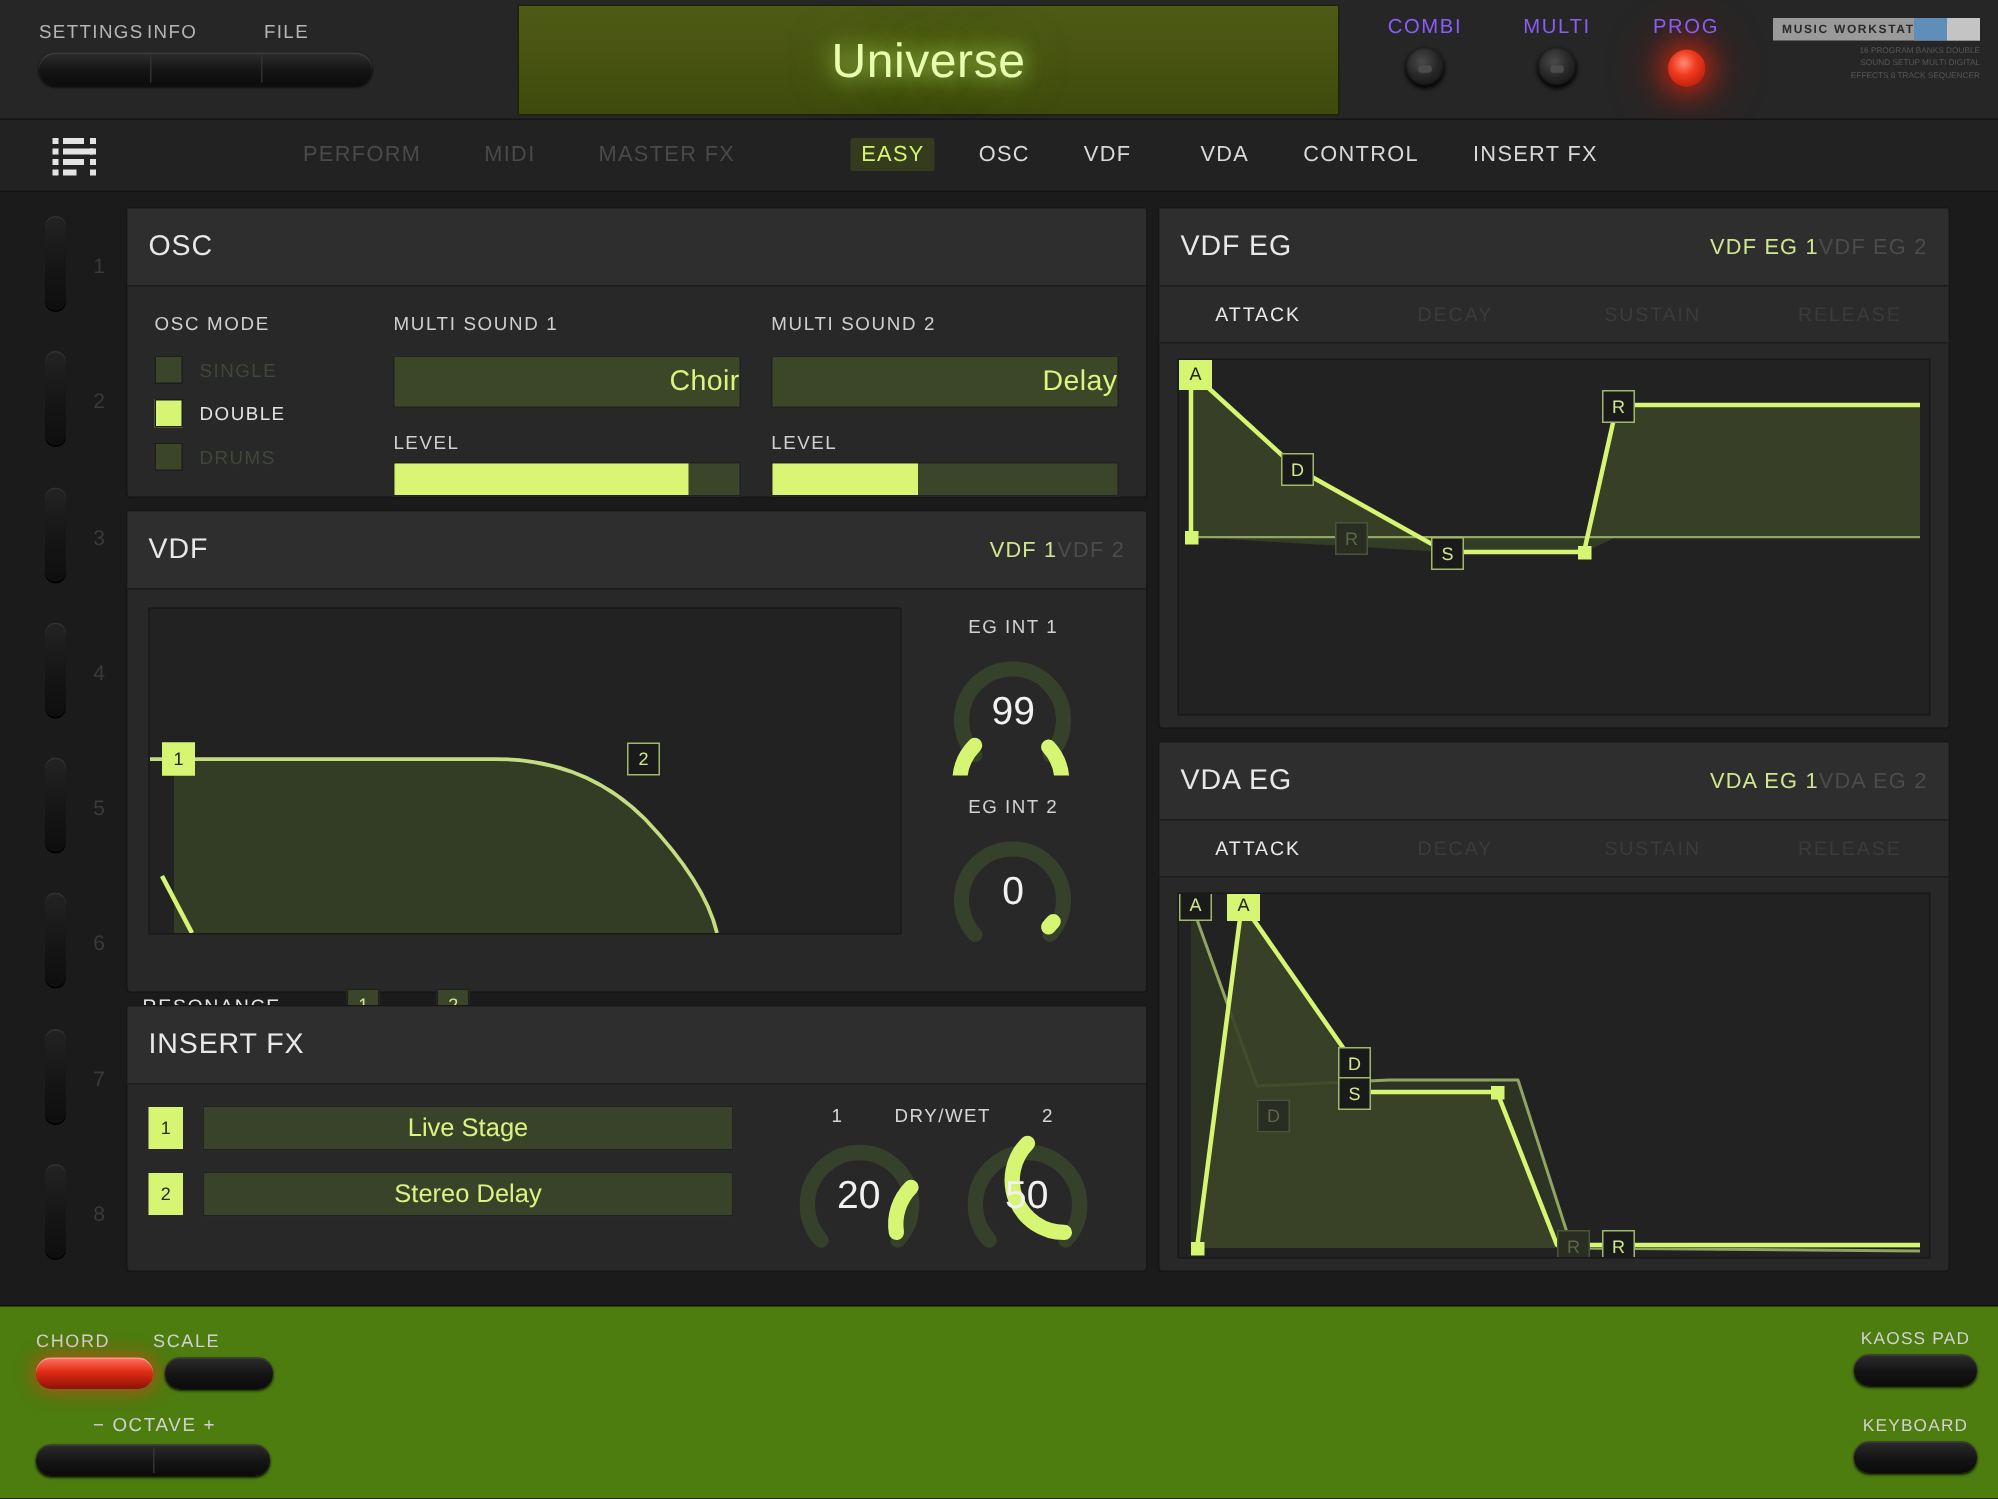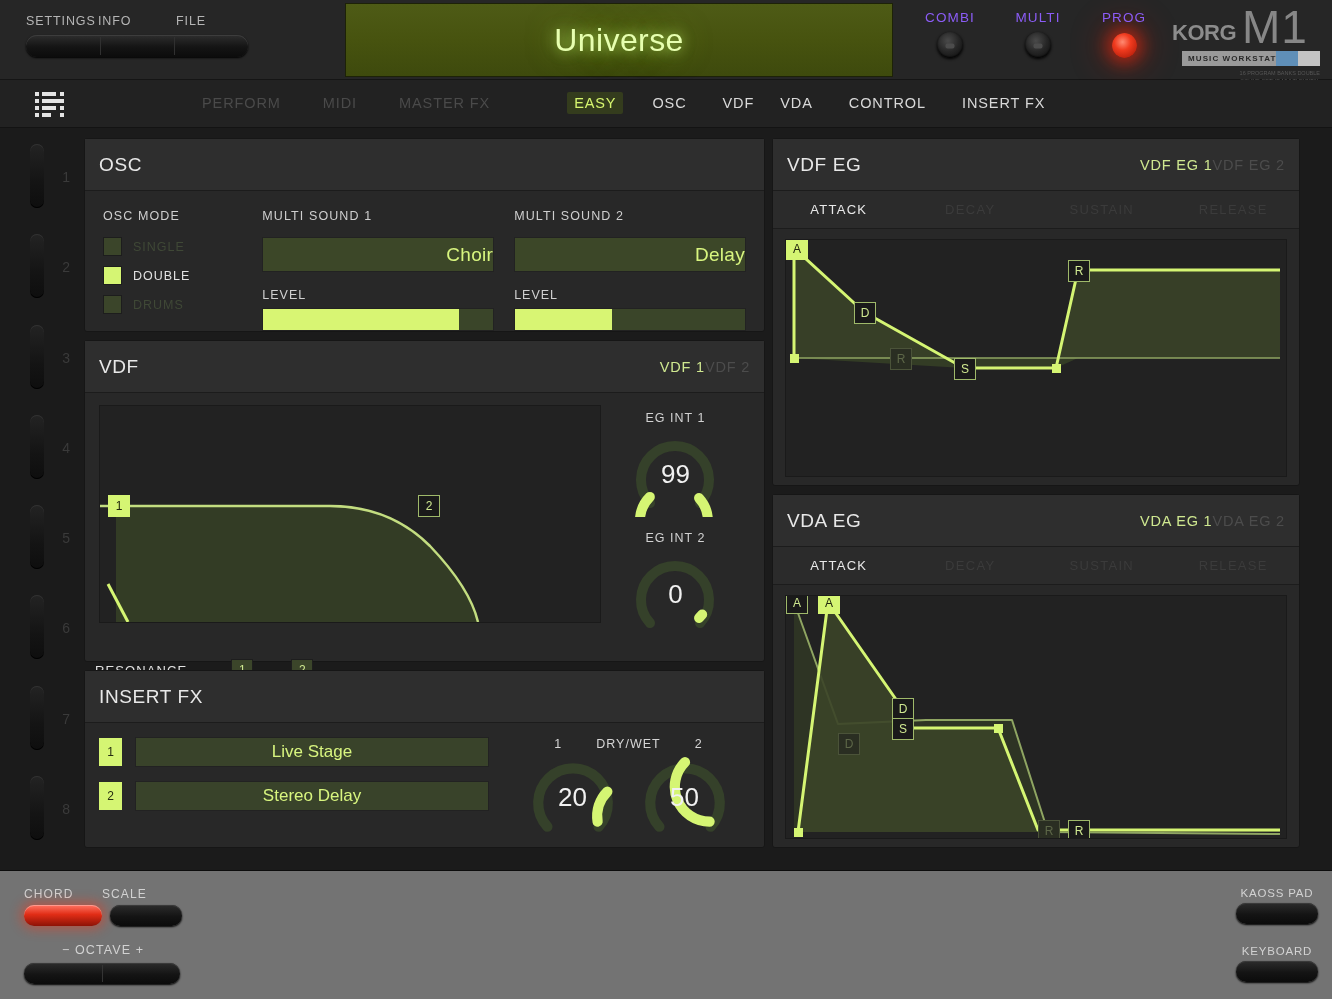--- a/index.html
+++ b/index.html
@@ -277,21 +277,21 @@
     position: relative; margin: 10px 12px 0 12px;
     background: #222; border: 1px solid #1a1a1a; overflow: hidden;
   }
   #vdfeg-graph { height: 238px; }
   #vdaeg-graph { height: 244px; }
 
   
   .kbbar {
     position: absolute; left: 0; top: 870px;
     width: 1332px; height: 129px;
-    background: #737373; border-top: 1px solid #0c0c0c;
+    background: #4d7c0f; border-top: 1px solid #0c0c0c;
   }
   .kb-ctrl-left { position: absolute; left: 10px; top: 4px; width: 170px; height: 122px; }
   .kb-lblrow { display: flex; padding-left: 14px; padding-top: 12px; }
   .kb-lblrow span { font-size: 12px; color: #d2d2d2; letter-spacing: 1.1px; }
   .w-chord { width: 78px; }
   .btn-pill {
     height: 21px; border-radius: 10px;
     background: linear-gradient(180deg,#2c2c2c 0%,#141414 55%,#0b0b0b 100%);
     box-shadow: inset 0 1px 0 #3a3a3a, 0 1px 2px #000;
     cursor: pointer;
@@ -348,24 +348,20 @@
       <div class="mode-btn" style="left:100px">
         <span class="mlabel">MULTI</span>
         <div class="knobdot"></div>
       </div>
       <div class="mode-btn" style="left:186px">
         <span class="mlabel">PROG</span>
         <div class="led"></div>
       </div>
 
       <div class="korg-logo">
-        <div class="korg-row">
-          <div class="korg-word">KORG</div>
-          <div class="m1-word">M1</div>
-        </div>
         <div class="mw-bar">
           <div class="mwtext">MUSIC WORKSTATION</div>
           <div class="blue"></div>
           <div class="lightgray"></div>
         </div>
         <div class="fineprint">16 PROGRAM BANKS
 DOUBLE SOUND SETUP
 MULTI DIGITAL EFFECTS
 8 TRACK SEQUENCER</div>
       </div>
@@ -392,21 +388,21 @@
   </div>
 
   <div class="navtabs">
     <div class="navtab dim">PERFORM</div>
     <div class="navtab dim" style="margin-left:28px">MIDI</div>
     <div class="navtab dim" style="margin-left:28px">MASTER FX</div>
     <div class="nav-gap"></div>
     <div class="navtab active">EASY</div>
     <div class="navtab" style="margin-left:22px">OSC</div>
     <div class="navtab" style="margin-left:22px">VDF</div>
-    <div class="navtab" style="margin-left:12px">VDA</div>
+    <div class="navtab" style="margin-left:32px">VDA</div>
     <div class="navtab" style="margin-left:22px">CONTROL</div>
     <div class="navtab" style="margin-left:22px">INSERT FX</div>
   </div>
 
   <div class="leftrail">
     <div class="rail-slot">
       <div class="slider"></div>
       <div class="num">1</div>
     </div>
     <div class="rail-slot">

